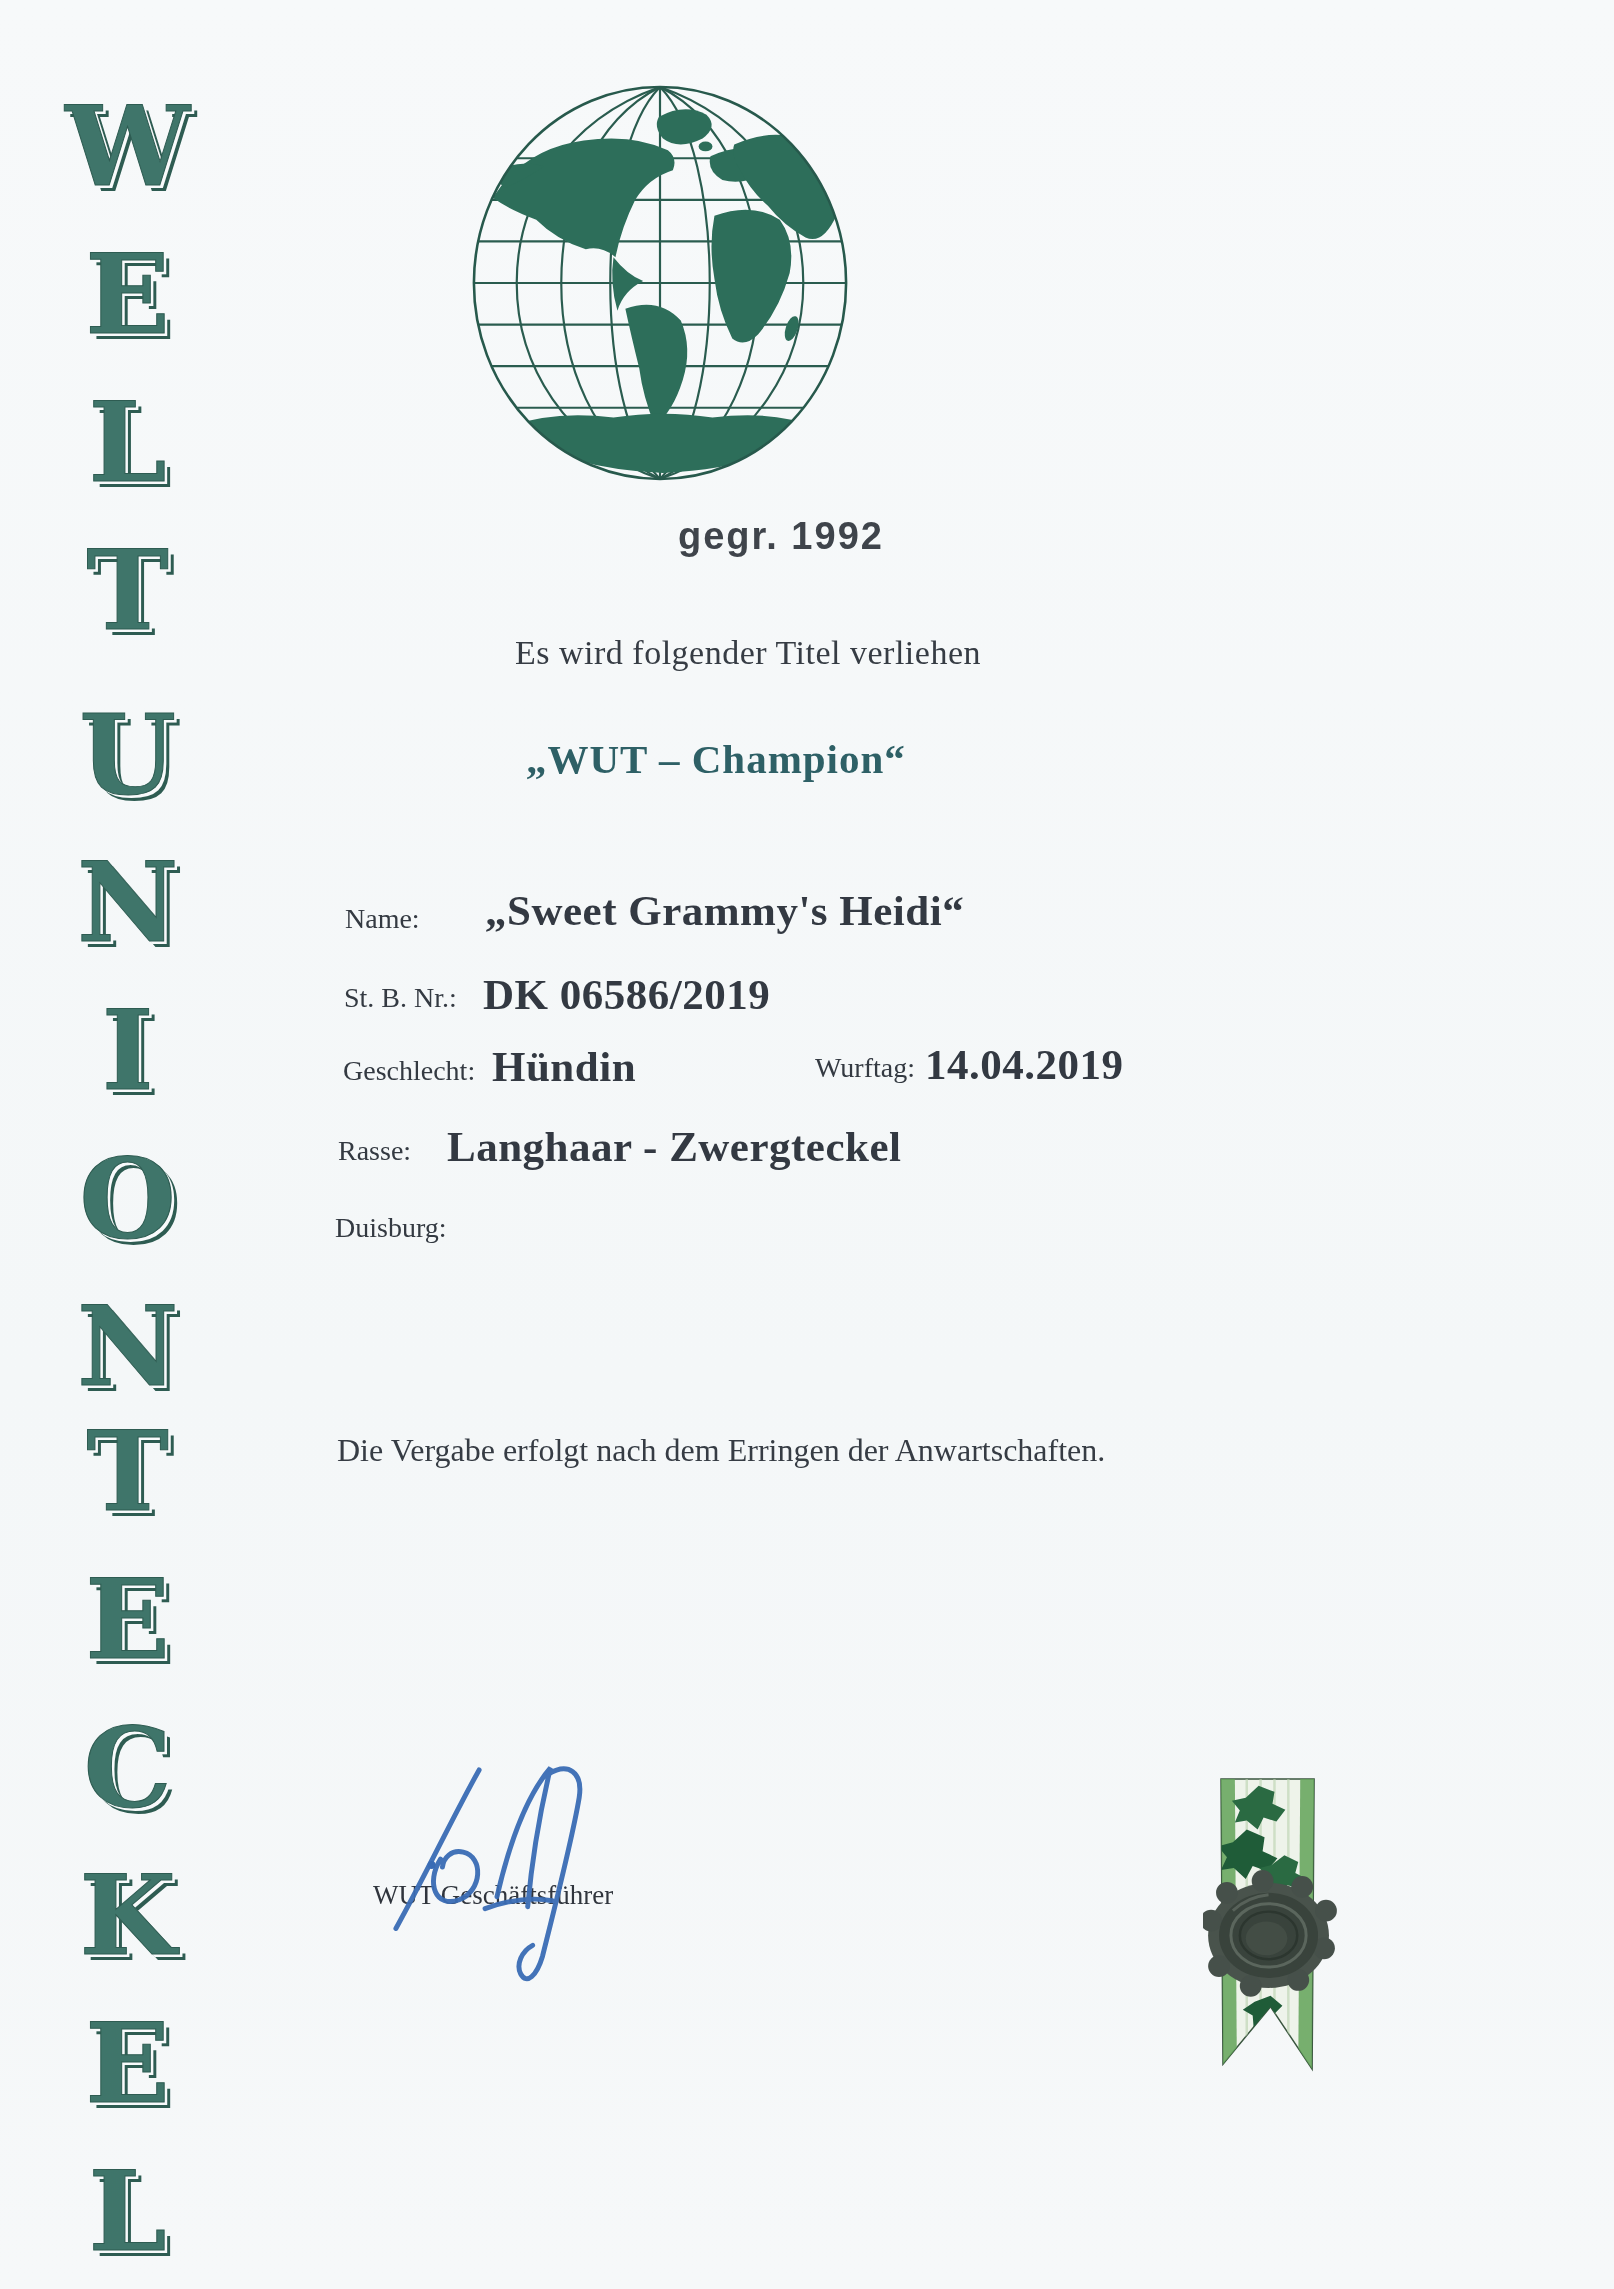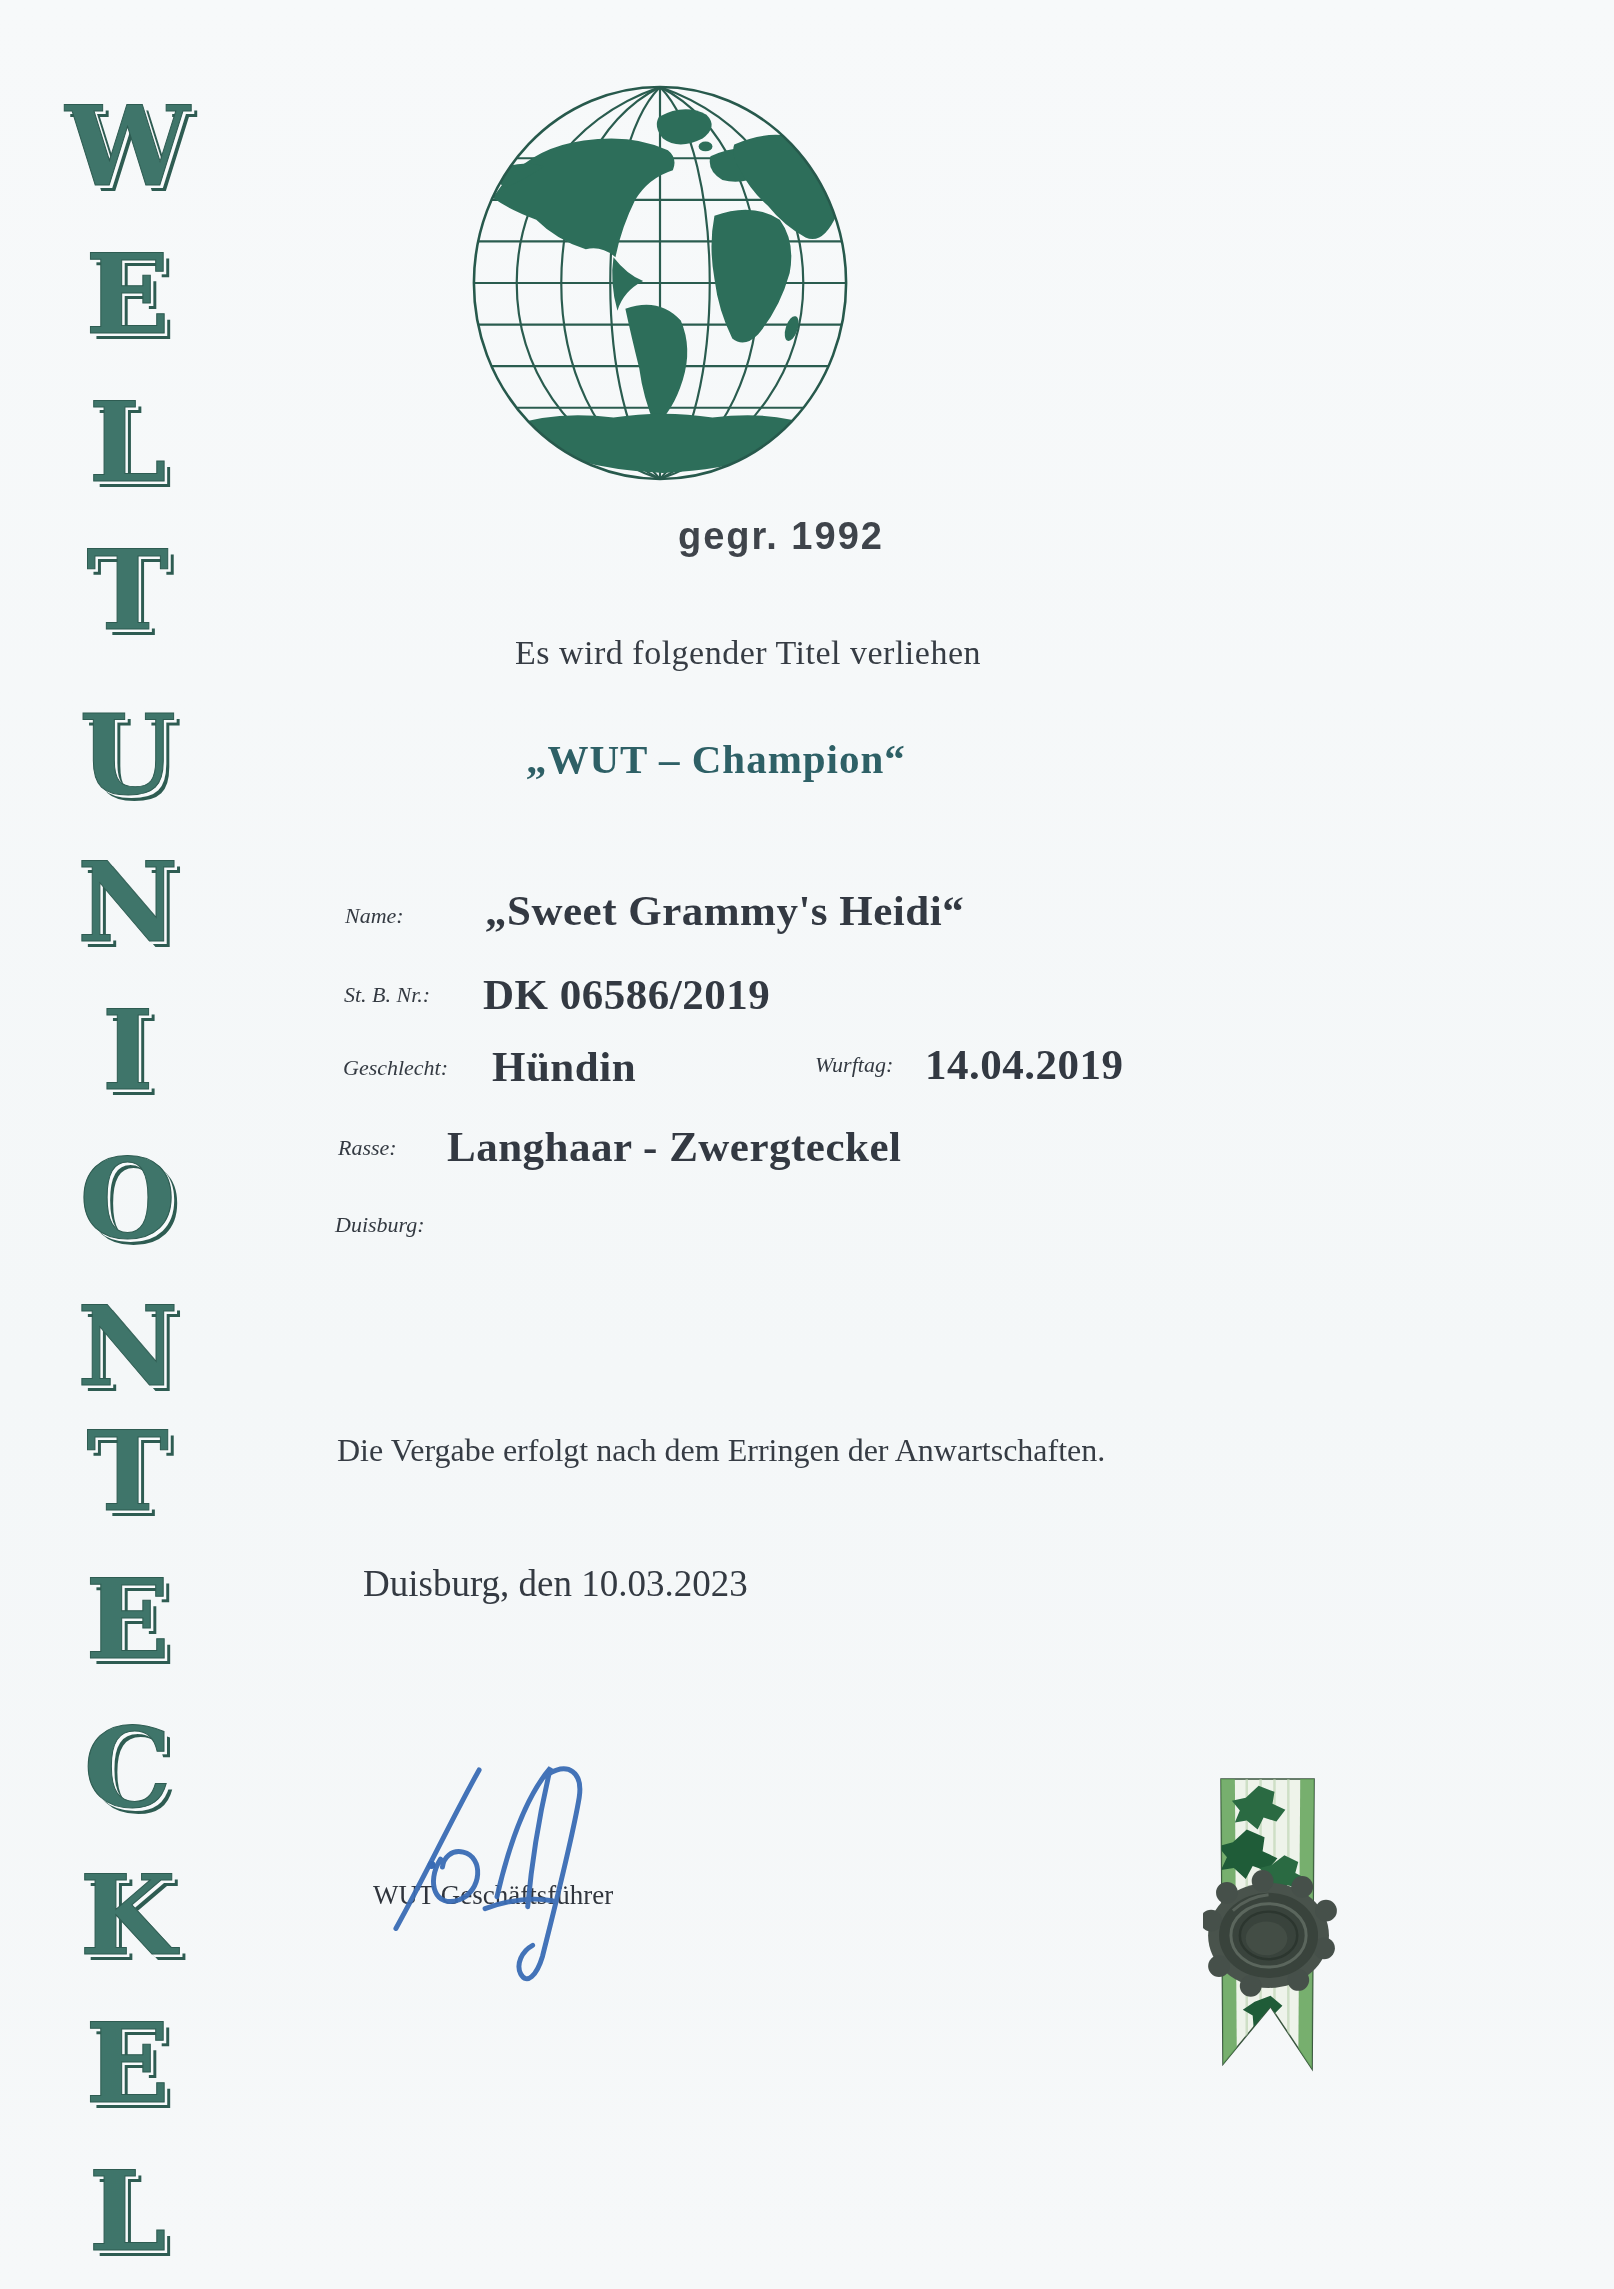--- a/index.html
+++ b/index.html
@@ -35,21 +35,21 @@
   .intro{
     position:absolute;left:515px;top:634px;
     font-size:34px;color:#363c44;letter-spacing:0.5px;
   }
   .award-title{
     position:absolute;left:526px;top:735px;
     font-weight:bold;font-size:41px;color:#2e6066;letter-spacing:1px;
   }
   .flabel{
     position:absolute;
-    font-size:22px;color:#343a42;font-style:italic;
+    font-size:28px;color:#343a42;
   }
   .fvalue{
     position:absolute;
     font-weight:bold;font-size:43px;color:#333942;letter-spacing:0.5px;
   }
   .note{
     position:absolute;left:337px;top:1432px;
     font-size:32px;color:#363c44;
   }
   .place-date{
@@ -130,21 +130,20 @@
   <span class="flabel" style="left:815px;top:1052px">Wurftag:</span>
   <span class="fvalue" style="left:925px;top:1040px">14.04.2019</span>
 
   <span class="flabel" style="left:338px;top:1135px">Rasse:</span>
   <span class="fvalue" style="left:447px;top:1122px">Langhaar - Zwergteckel</span>
 
   <span class="flabel" style="left:335px;top:1212px">Duisburg:</span>
 
   <div class="note">Die Vergabe erfolgt nach dem Erringen der Anwartschaften.</div>
 
-  <div class="place-date">Duisburg, den 10.03.2023</div>
 
   <div class="sig-caption">WUT Geschäftsführer</div>
   <svg class="signature" viewBox="0 0 215 225" aria-hidden="true">
     <g fill="none" stroke="#3a6cb5" stroke-width="5" stroke-linecap="round" opacity="0.95">
       <path d="M10,170 C38,120 66,60 94,10"></path>
       <path d="M55,100 C40,124 50,150 74,141 C97,132 99,98 78,93 C66,90 58,99 57,108"></path>
       <path d="M112,138 C124,86 142,36 166,8 C155,54 147,104 143,148"></path>
       <path d="M164,14 C184,2 199,12 195,38 C188,80 170,150 158,198 C152,218 142,227 136,216 C131,206 137,193 148,187"></path>
       <path d="M100,150 C122,142 146,138 168,142"></path>
     </g>

